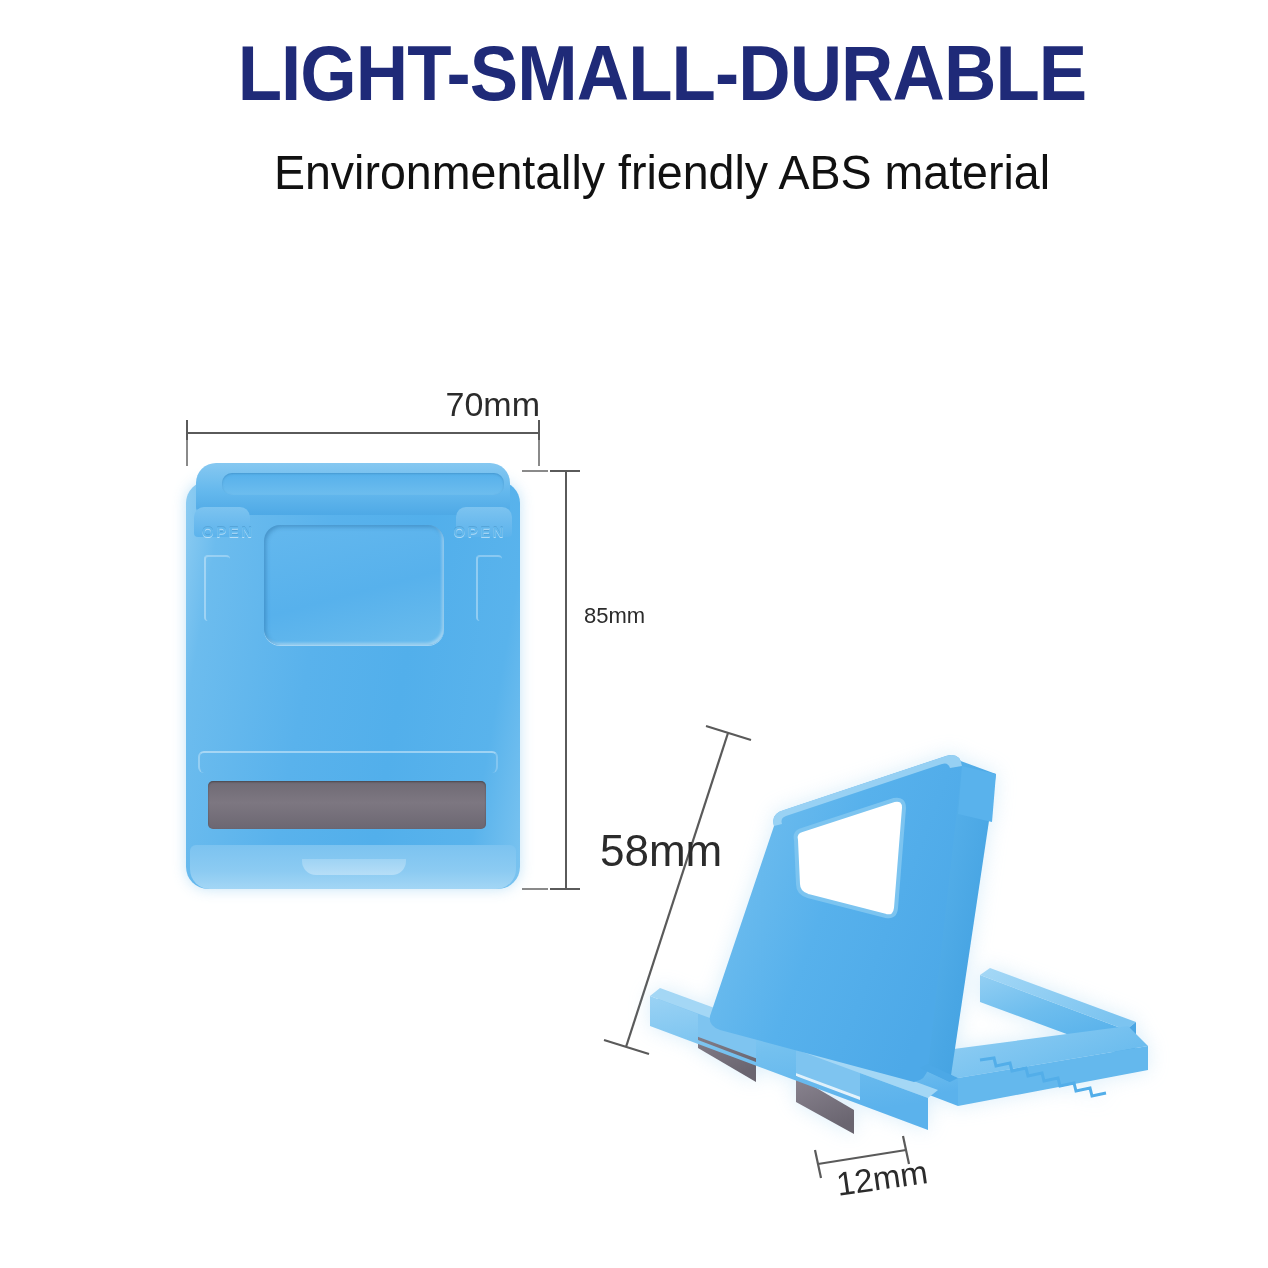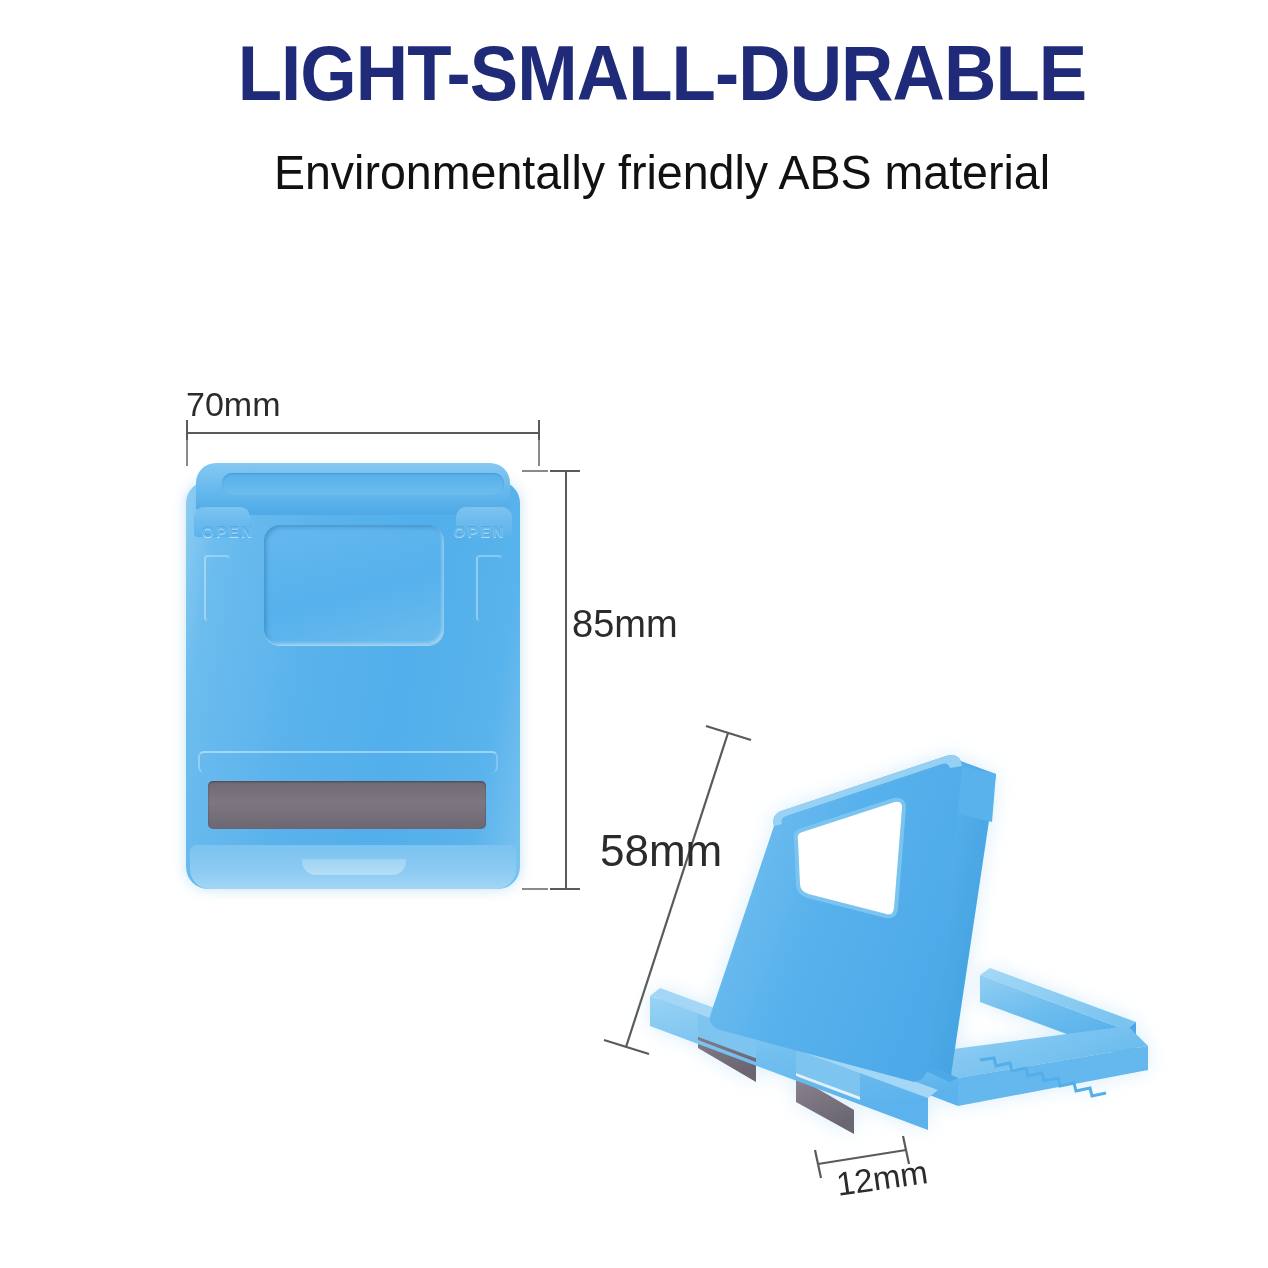--- a/index.html
+++ b/index.html
@@ -201,37 +201,37 @@
 </head>
 <body>
 
 <div id="page">
 
   <div class="title">LIGHT-SMALL-DURABLE</div>
 
   <div class="subtitle">Environmentally friendly ABS material</div>
 
   <div>
-    <div class="dimlabel" style="left:158px; top:385px; width:354px; text-align:left; font-size:34px;">70mm</div>
+    <div class="dimlabel" style="left:158px; top:385px; width:354px; text-align:right; font-size:34px;">70mm</div>
     <div class="dimline-h" style="left:158px; top:432px; width:354px;"></div>
     <div class="cap-v" style="left:158px; top:420px;"></div>
     <div class="cap-v" style="left:510px; top:420px;"></div>
 
     <div class="dimline-v" style="left:158px; top:440px; height:26px; border-left-color:#8a8a8a;"></div>
     <div class="dimline-v" style="left:510px; top:440px; height:26px; border-left-color:#8a8a8a;"></div>
   </div>
 
   <div>
     <div class="dimline-v" style="left:537px; top:470px; height:418px;"></div>
     <div class="cap-h" style="left:522px; top:470px;"></div>
     <div class="cap-h" style="left:522px; top:888px;"></div>
 
     <div class="dimline-h" style="left:494px; top:470px; width:26px; border-top-color:#8a8a8a;"></div>
     <div class="dimline-h" style="left:494px; top:888px; width:26px; border-top-color:#8a8a8a;"></div>
-    <div class="dimlabel" style="left:544px; top:603px; font-size:38px;">85mm</div>
+    <div class="dimlabel" style="left:556px; top:603px; font-size:22px;">85mm</div>
   </div>
 
   <div id="folded-stand">
     <div class="fs-body"></div>
     <div class="fs-toplip">
       <div class="fs-toplip-inner"></div>
     </div>
     <div class="fs-shoulder left"></div>
     <div class="fs-shoulder right"></div>
 

